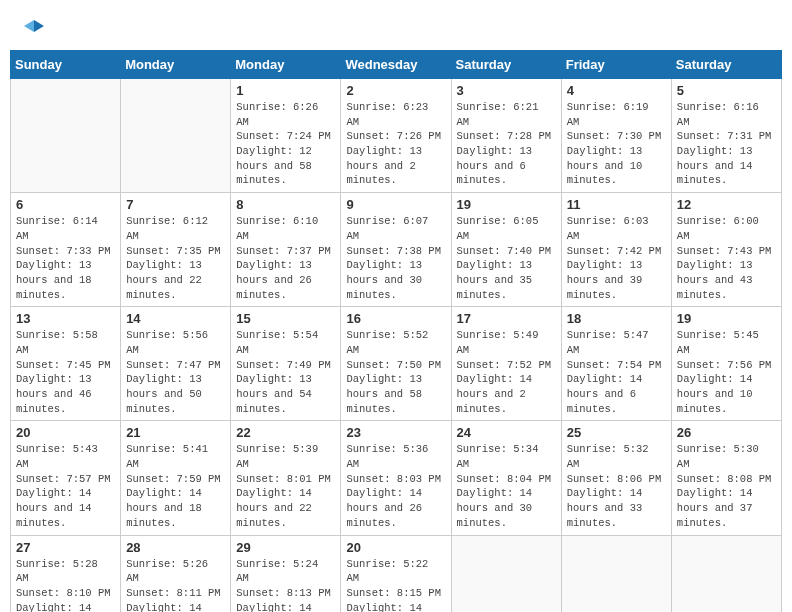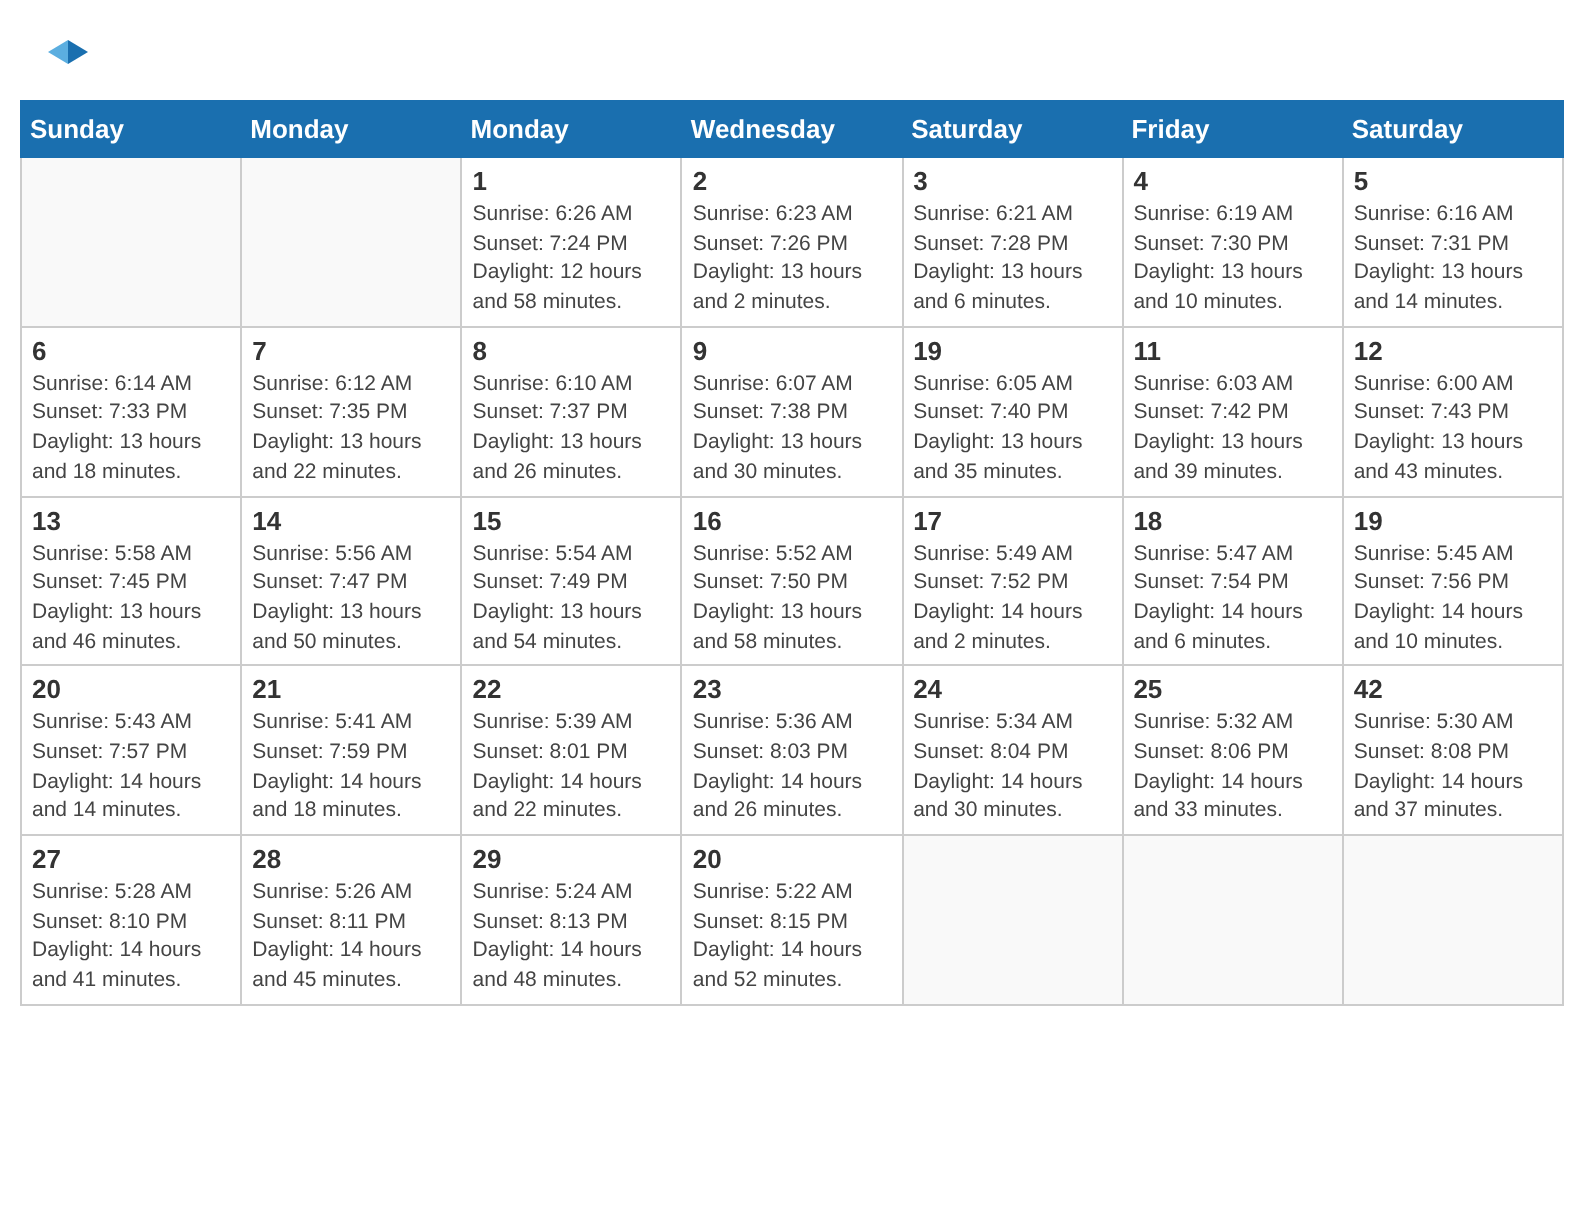--- a/index.html
+++ b/index.html
@@ -79,20 +79,21 @@
       font-size: 13px;
       font-weight: bold;
       color: #333;
       display: block;
       margin-bottom: 2px;
     }
     .day-info {
       font-size: 10.5px;
       color: #444;
       line-height: 1.4;
+      font-family: Liberation Mono, monospace;
     }
   </style>
 </head>
 <body>
 
 <div class="header">
   <div class="logo">
     <div>
       <span class="logo-text-general"></span>
       
@@ -227,21 +228,21 @@
         </td>
         <td>
           <span class="day-number">24</span>
           <div class="day-info">Sunrise: 5:34 AM<br>Sunset: 8:04 PM<br>Daylight: 14 hours and 30 minutes.</div>
         </td>
         <td>
           <span class="day-number">25</span>
           <div class="day-info">Sunrise: 5:32 AM<br>Sunset: 8:06 PM<br>Daylight: 14 hours and 33 minutes.</div>
         </td>
         <td>
-          <span class="day-number">42</span>
+          <span class="day-number">26</span>
           <div class="day-info">Sunrise: 5:30 AM<br>Sunset: 8:08 PM<br>Daylight: 14 hours and 37 minutes.</div>
         </td>
       </tr>
       <tr>
         <td>
           <span class="day-number">27</span>
           <div class="day-info">Sunrise: 5:28 AM<br>Sunset: 8:10 PM<br>Daylight: 14 hours and 41 minutes.</div>
         </td>
         <td>
           <span class="day-number">28</span>

